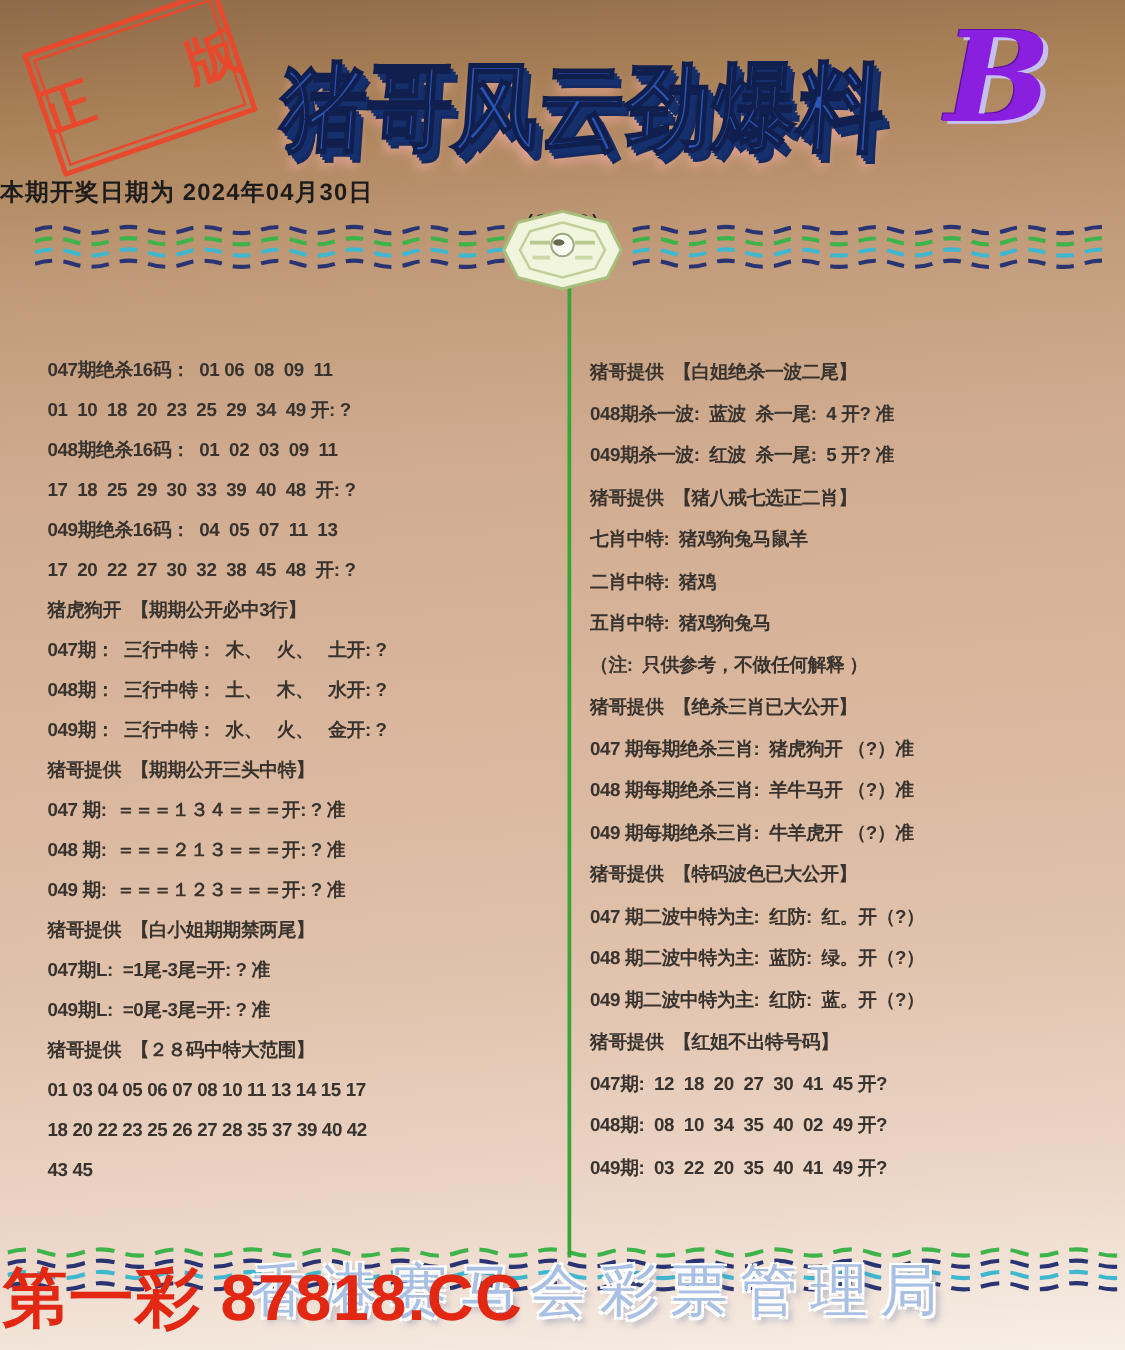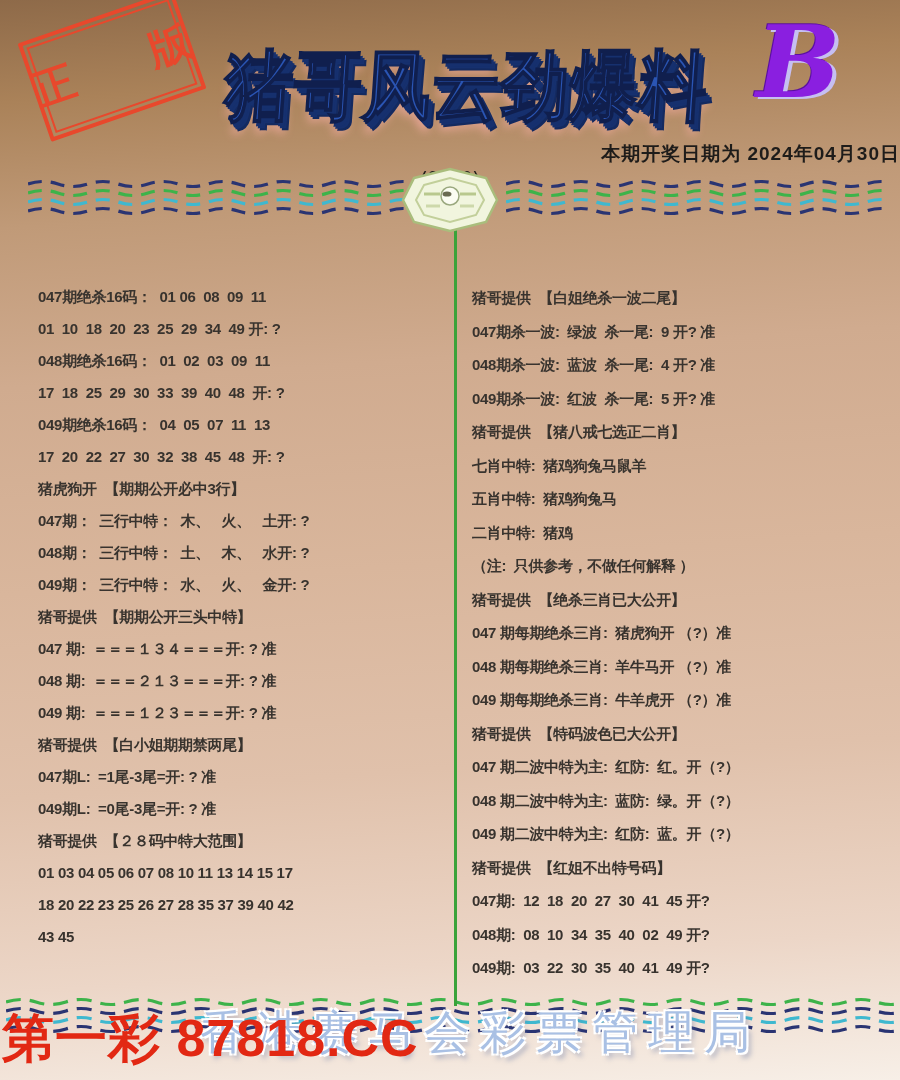--- a/index.html
+++ b/index.html
@@ -13,21 +13,21 @@
   .stamp-text{color:#e8482c;font-size:42px;font-weight:bold;letter-spacing:34px;margin-right:-34px;white-space:pre;}
   
   .title{position:absolute;left:170px;top:36px;width:600px;text-align:center;white-space:nowrap;
     font-size:68px;font-weight:bold;color:#2a55b4;letter-spacing:1px;
     transform:skewX(-4deg) scaleY(1.12);transform-origin:center top;
     -webkit-text-stroke:1.5px #101f4e;
     text-shadow:3px 3px 0 #16306e,5px 5px 0 #16306e,7px 7px 0 #142a60,3px 10px 9px rgba(242,170,160,.85);}
   .edition{position:absolute;left:756px;top:12px;font-family:"DejaVu Serif",serif;font-style:italic;
     font-size:100px;font-weight:bold;color:#8a1fe0;line-height:1;
     text-shadow:4px 2px 0 #c6bff2,-1px -1px 0 #5a10a0;}
-  .date-line{position:absolute;left:0;top:141px;width:900px;text-align:right;
+  .date-line{position:absolute;left:0;top:141px;width:900px;text-align:left;
     font-size:19px;font-weight:bold;color:#1e1c1a;letter-spacing:1px;}
   .time-line{position:absolute;left:0;top:166px;width:900px;text-align:center;
     font-size:17px;font-weight:bold;color:#1e1c1a;}
   .wave{position:absolute;}
   .wave-top-left{left:28px;top:176px;}
   .wave-top-right{left:506px;top:176px;}
   .wave-bottom{left:6px;top:994px;}
   .coin{position:absolute;left:398px;top:166px;z-index:2;}
   .divider{position:absolute;left:454px;top:212px;width:3px;height:794px;background:#3aa33a;z-index:1;}
   .col{position:absolute;top:281px;color:#38332e;font-weight:bold;z-index:1;}
@@ -108,40 +108,39 @@
       <div class="line">049期L:  =0尾-3尾=开: ? 准</div>
       <div class="line">猪哥提供  【２８码中特大范围】</div>
       <div class="line">01 03 04 05 06 07 08 10 11 13 14 15 17</div>
       <div class="line">18 20 22 23 25 26 27 28 35 37 39 40 42</div>
       <div class="line">43 45</div>
     </div>
 
   <div class="col col-right">
 
   <div class="line">猪哥提供  【白姐绝杀一波二尾】</div>
-      <div class="line">047期杀一波:  绿波  杀一尾:  9 开? 准</div>
       <div class="line">048期杀一波:  蓝波  杀一尾:  4 开? 准</div>
       <div class="line">049期杀一波:  红波  杀一尾:  5 开? 准</div>
       <div class="line">猪哥提供  【猪八戒七选正二肖】</div>
       <div class="line">七肖中特:  猪鸡狗兔马鼠羊</div>
+      <div class="line">二肖中特:  猪鸡</div>
       <div class="line">五肖中特:  猪鸡狗兔马</div>
-      <div class="line">二肖中特:  猪鸡</div>
       <div class="line">（注:  只供参考，不做任何解释 ）</div>
       <div class="line">猪哥提供  【绝杀三肖已大公开】</div>
       <div class="line">047 期每期绝杀三肖:  猪虎狗开 （?）准</div>
       <div class="line">048 期每期绝杀三肖:  羊牛马开 （?）准</div>
       <div class="line">049 期每期绝杀三肖:  牛羊虎开 （?）准</div>
       <div class="line">猪哥提供  【特码波色已大公开】</div>
       <div class="line">047 期二波中特为主:  红防:  红。开（?）</div>
       <div class="line">048 期二波中特为主:  蓝防:  绿。开（?）</div>
       <div class="line">049 期二波中特为主:  红防:  蓝。开（?）</div>
       <div class="line">猪哥提供  【红姐不出特号码】</div>
       <div class="line">047期:  12  18  20  27  30  41  45 开?</div>
       <div class="line">048期:  08  10  34  35  40  02  49 开?</div>
-      <div class="line">049期:  03  22  30  35  40  41  49 开?</div>
+      <div class="line">049期:  03  22  20  35  40  41  49 开?</div>
     </div>
 
   <svg class="wave wave-bottom" width="888" height="42" viewBox="0 0 888 42">
     <g fill="none" stroke-width="3.2" stroke-dasharray="15 9">
       <path stroke="#3db34a" transform="translate(0,3)" d="M0 5 Q15 0 30 5 T60 5 T90 5 T120 5 T150 5 T180 5 T210 5 T240 5 T270 5 T300 5 T330 5 T360 5 T390 5 T420 5 T450 5 T480 5 T510 5 T540 5 T570 5 T600 5 T630 5 T660 5 T690 5 T720 5 T750 5 T780 5 T810 5 T840 5 T870 5 T900 5"></path>
       <path stroke="#2a3472" transform="translate(0,12)" d="M0 5 Q15 0 30 5 T60 5 T90 5 T120 5 T150 5 T180 5 T210 5 T240 5 T270 5 T300 5 T330 5 T360 5 T390 5 T420 5 T450 5 T480 5 T510 5 T540 5 T570 5 T600 5 T630 5 T660 5 T690 5 T720 5 T750 5 T780 5 T810 5 T840 5 T870 5 T900 5"></path>
       <path stroke="#3fb8cf" transform="translate(0,21)" d="M0 5 Q15 0 30 5 T60 5 T90 5 T120 5 T150 5 T180 5 T210 5 T240 5 T270 5 T300 5 T330 5 T360 5 T390 5 T420 5 T450 5 T480 5 T510 5 T540 5 T570 5 T600 5 T630 5 T660 5 T690 5 T720 5 T750 5 T780 5 T810 5 T840 5 T870 5 T900 5"></path>
       <path stroke="#2a3472" transform="translate(0,30)" d="M0 5 Q15 0 30 5 T60 5 T90 5 T120 5 T150 5 T180 5 T210 5 T240 5 T270 5 T300 5 T330 5 T360 5 T390 5 T420 5 T450 5 T480 5 T510 5 T540 5 T570 5 T600 5 T630 5 T660 5 T690 5 T720 5 T750 5 T780 5 T810 5 T840 5 T870 5 T900 5"></path>
     </g>
   </svg>

